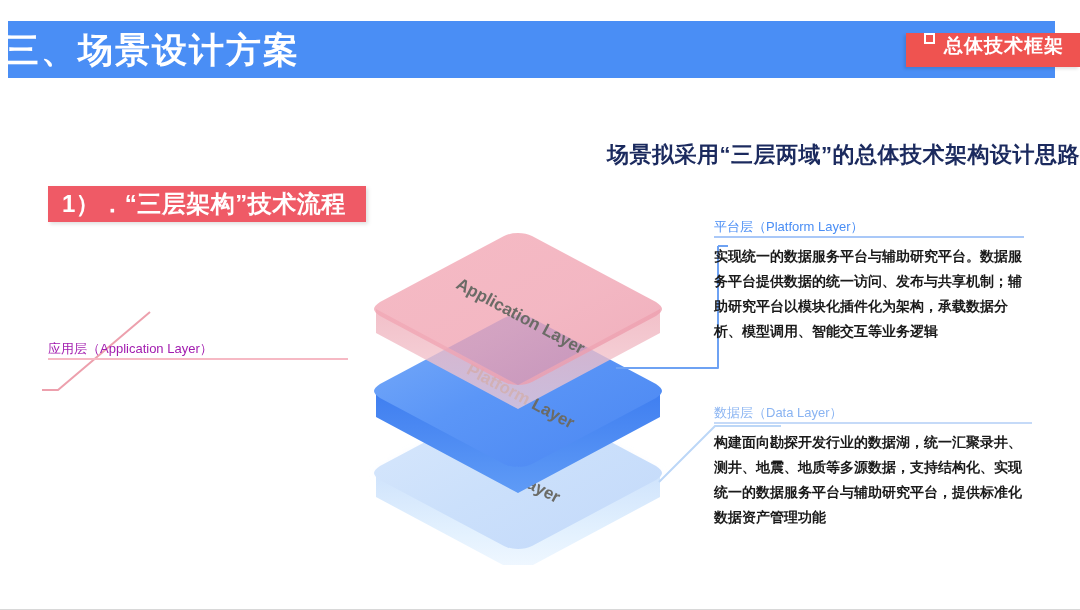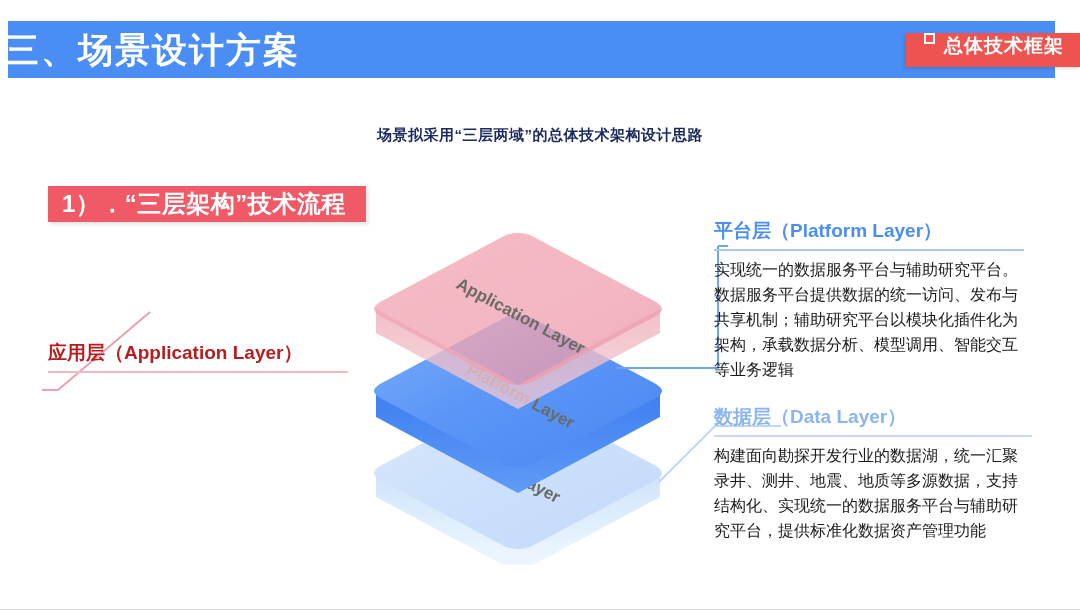--- a/index.html
+++ b/index.html
@@ -51,23 +51,23 @@
     font-size:19px;
     font-weight:bold;
     color:#ffffff;
     letter-spacing:1px;
     white-space:nowrap;
   }
 
   
   .subtitle{
     position:absolute;
-    left:0; top:126px; width:1080px;
-    text-align:center;
-    font-size:15px;
+    left:0; top:140px; width:1080px;
+    text-align:right;
+    font-size:22px;
     font-weight:bold;
     color:#1b2a5e;
     letter-spacing:.5px;
   }
 
   
   .section-tag{
     position:absolute;
     left:48px; top:186px;
     height:36px;
@@ -77,37 +77,36 @@
     box-shadow:2px 2px 4px rgba(0,0,0,.13);
   }
   .section-tag span{
     font-size:24px;font-weight:bold;color:#ffffff;letter-spacing:.5px;
     white-space:nowrap;
   }
 
   
   .callout{position:absolute;}
   .callout .c-head{
-    font-size:19px;
-    font-weight:bold;
-    white-space:nowrap;
-    padding-bottom:5px;
+    font-size:13px;
+    font-weight:normal;
+    white-space:nowrap;
   }
   .callout .c-rule{height:1.5px;width:100%;}
   .callout .c-body{
-    font-size:16px;
-    font-weight:normal;
+    font-size:14px;
+    font-weight:bold;
     color:#1a1a1a;
     line-height:25px;
     padding-top:6px;
   }
 
   
   #callout-application{ left:48px; top:340px; width:300px; }
-  #callout-application .c-head{ color:#b91c1c; }
+  #callout-application .c-head{ color:#a21caf; }
   #callout-application .c-rule{ background:#f6b9c4; }
 
   
   #callout-platform{ left:714px; top:218px; width:310px; }
   #callout-platform .c-head{ color:#4a8ef5; }
   #callout-platform .c-rule{ background:#a9c8f8; }
 
   
   #callout-data{ left:714px; top:404px; width:318px; }
   #callout-data .c-head{ color:#8ab4f2; }

